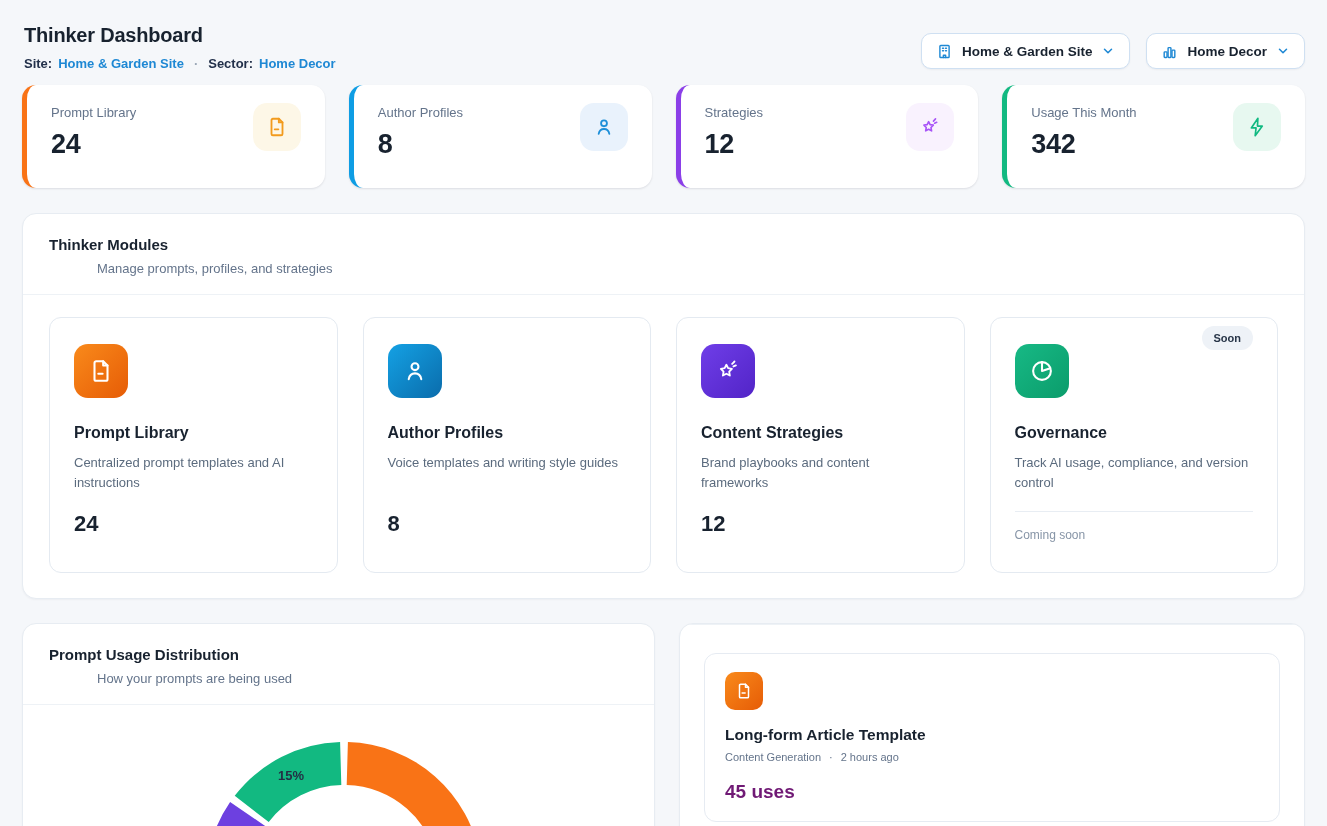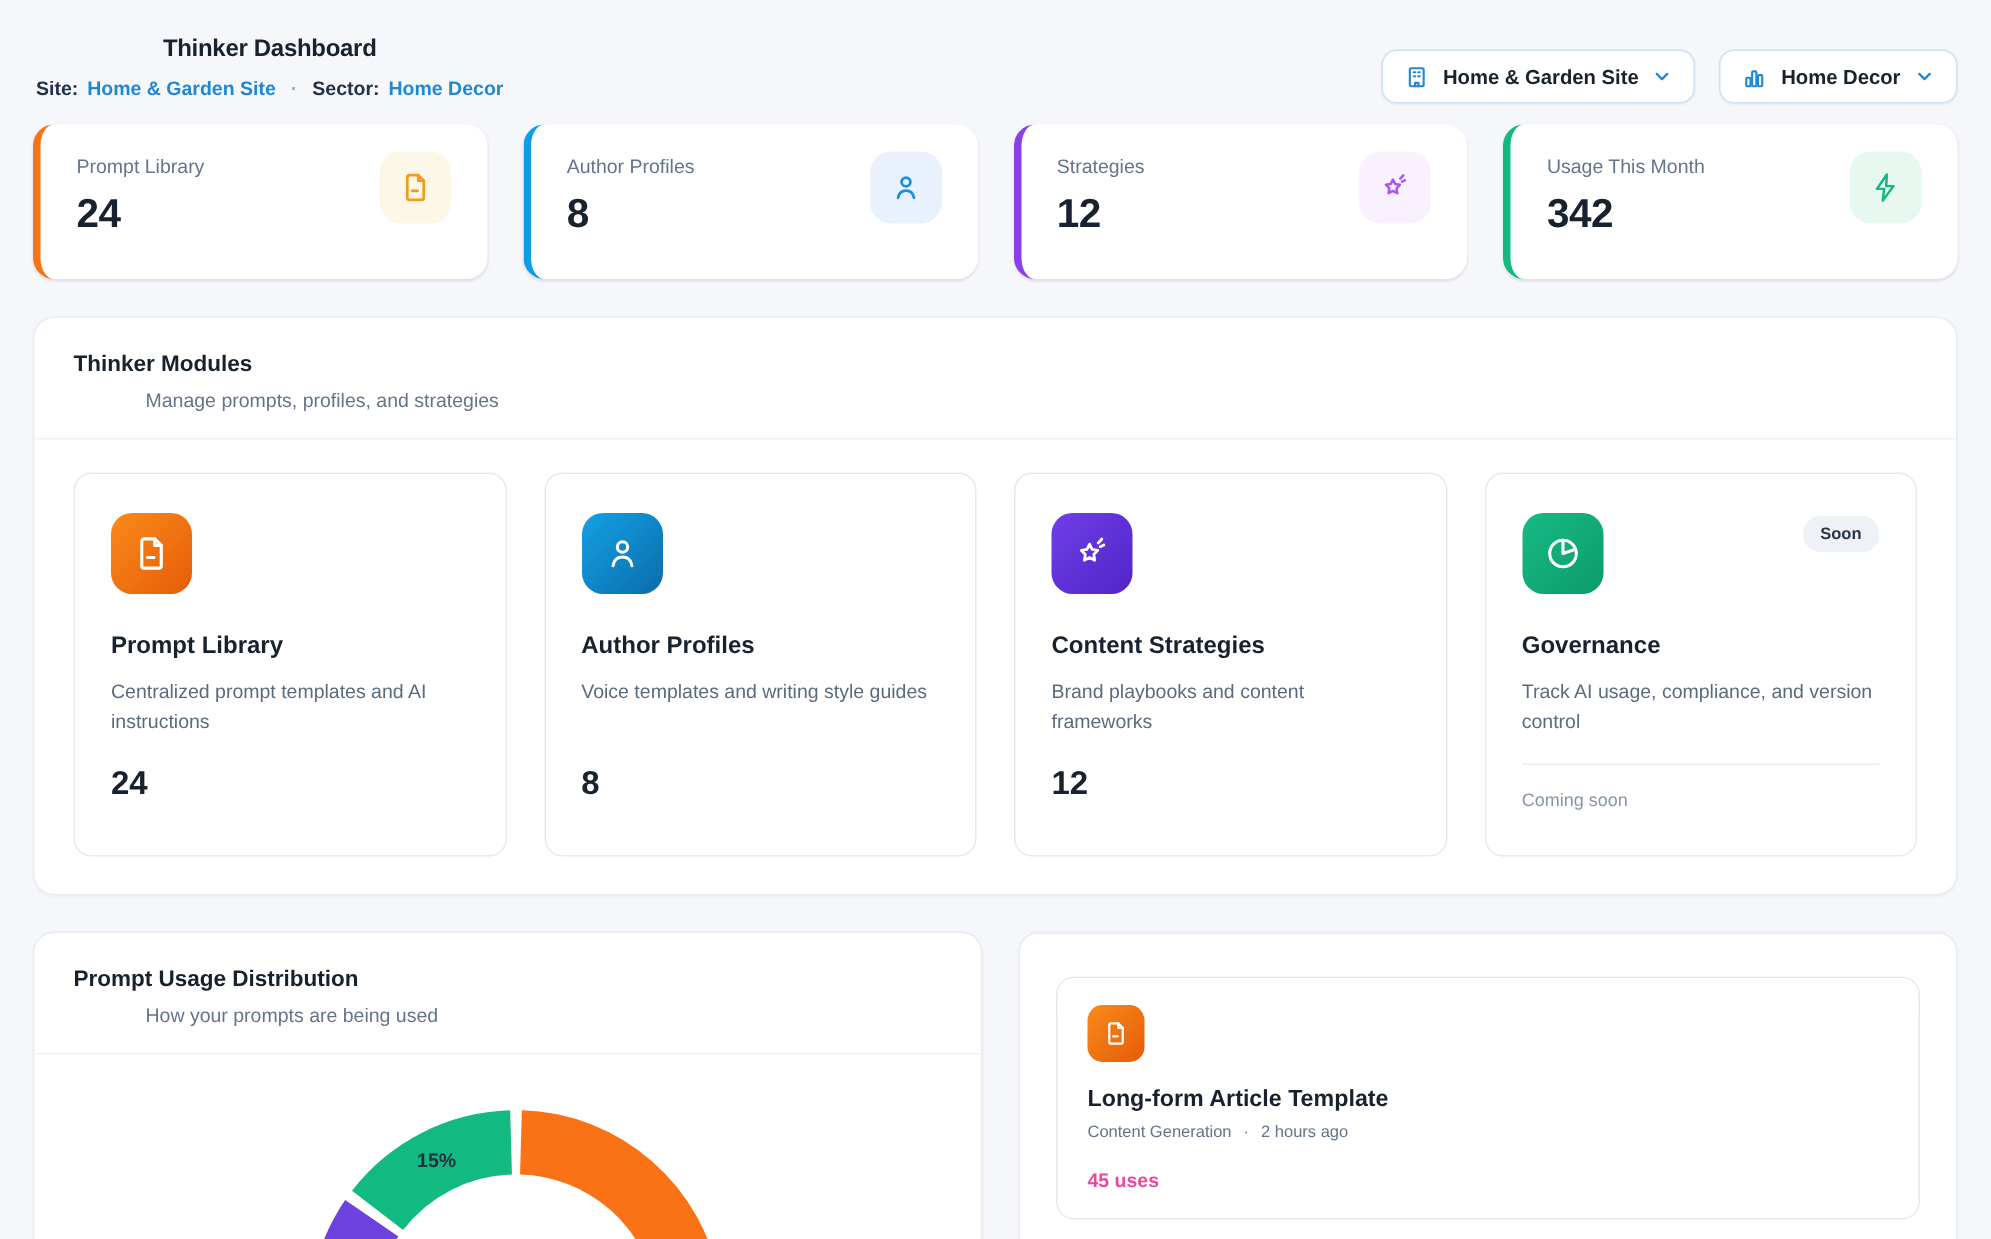--- a/index.html
+++ b/index.html
@@ -6,21 +6,21 @@
   html,body { width: 1327px; height: 826px; overflow: hidden; }
   body {
     background: #f5f7fa;
     font-family: "Liberation Sans", sans-serif;
     color: #18222f;
   }
   .page { width: 1327px; height: 826px; padding: 0 22px; position: relative; }
 
   
   .topbar { display: flex; justify-content: space-between; align-items: flex-start; padding-top: 24px; }
-  .page-title { font-size: 16px; font-weight: 800; letter-spacing: -0.2px; color: #18222f; margin-left: 2px; text-align: center; }
+  .page-title { font-size: 20px; font-weight: 800; letter-spacing: -0.2px; color: #18222f; margin-left: 2px; }
   .breadcrumb { margin: 9px 0 0 2px; font-size: 13px; font-weight: 700; display: flex; align-items: flex-end; gap: 6px; }
   .bc-label { color: #22304a; }
   .bc-link { color: #1e88d4; text-decoration: none; cursor: pointer; }
   .bc-dot { color: #9aa7b6; padding: 0 4px; font-weight: 700; }
   .topbar-actions { display: flex; gap: 16px; margin-top: 9px; }
   .selector-btn {
     display: flex; align-items: center; gap: 9px;
     height: 36px; padding: 0 14px;
     background: #ffffff; border: 1px solid #cfe0f2; border-radius: 10px;
     font-family: inherit; font-size: 13.5px; font-weight: 700; color: #18222f;
@@ -55,21 +55,21 @@
   .modules-body { padding: 22px 26px 25px 26px; display: grid; grid-template-columns: repeat(4, 1fr); gap: 25px; }
   .module-card {
     border: 1px solid #e4eaf1; border-radius: 12px; padding: 26px 24px; min-height: 256px;
     position: relative; background: #fff; cursor: pointer;
   }
   .module-iconbox { width: 54px; height: 54px; border-radius: 14px; display: flex; align-items: center; justify-content: center; color: #fff; }
   .module-title { font-size: 16px; font-weight: 800; color: #18222f; margin-top: 26px; }
   .module-desc { font-size: 13px; color: #5b6b7e; line-height: 1.55; margin-top: 11px; min-height: 40px; }
   .module-count { font-size: 22px; font-weight: 800; color: #18222f; margin-top: 18px; }
   .soon-badge {
-    position: absolute; top: 28px; right: 24px;
+    position: absolute; top: 8px; right: 24px;
     background: #eef2f7; color: #283548; font-size: 11px; font-weight: 700;
     padding: 6px 12px; border-radius: 999px;
   }
   .module-divider { border-top: 1px solid #e8edf3; margin-top: 18px; }
   .module-footer { font-size: 12px; color: #8795a7; margin-top: 16px; }
 
   
   .bottom-row { margin-top: 24px; display: grid; grid-template-columns: 633px 1fr; gap: 24px; align-items: start; }
   .bottom-card { height: 400px; position: relative; overflow: hidden; }
   .chart-area { position: relative; height: 300px; }
@@ -78,21 +78,21 @@
 
   .prompts-body { padding: 28px 24px 24px 24px; }
   .prompt-item {
     border: 1px solid #e6ebf2; border-radius: 12px; padding: 18px 20px;
     display: flex; align-items: flex-start; gap: 16px; cursor: pointer; background: #fff; flex-direction: column;
   }
   .prompt-iconbox { width: 38px; height: 38px; border-radius: 10px; display: flex; align-items: center; justify-content: center; color: #fff; flex: none; }
   .prompt-info { flex: 1; }
   .prompt-title { font-size: 15.5px; font-weight: 800; color: #18222f; }
   .prompt-meta { font-size: 11px; color: #64748b; margin-top: 7px; display: flex; gap: 8px; }
-  .prompt-uses { font-size: 13px; font-weight: 800; color: #ec4899; margin-top: 2px; }
+  .prompt-uses { font-size: 19px; font-weight: 800; color: #701a75; margin-top: 2px; }
 
   svg.icon { display: block; }
 </style>
 </head>
 <body>
 
 <div class="page">
 
   <header class="topbar">
     <div>

